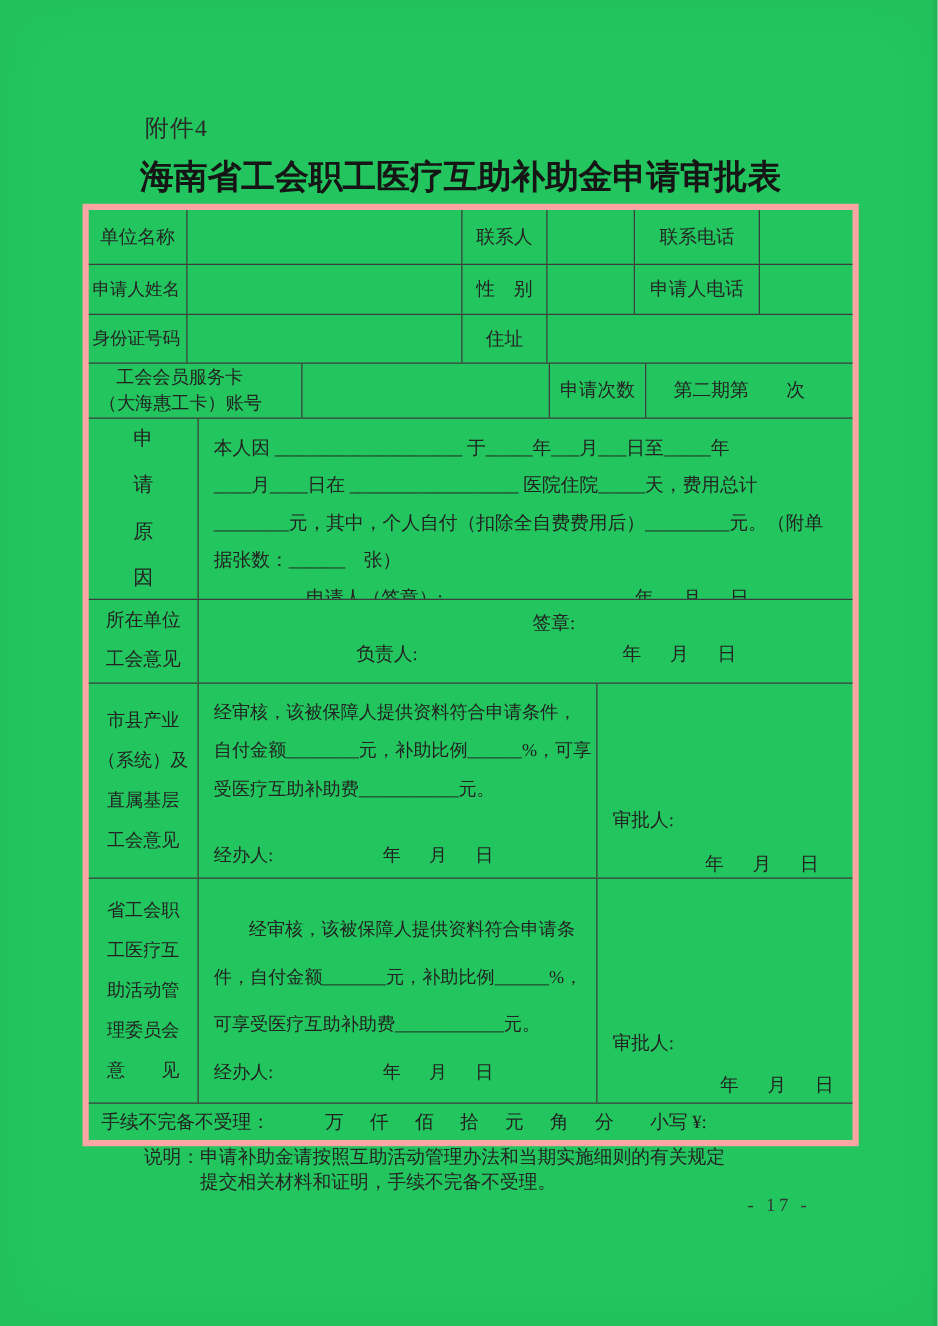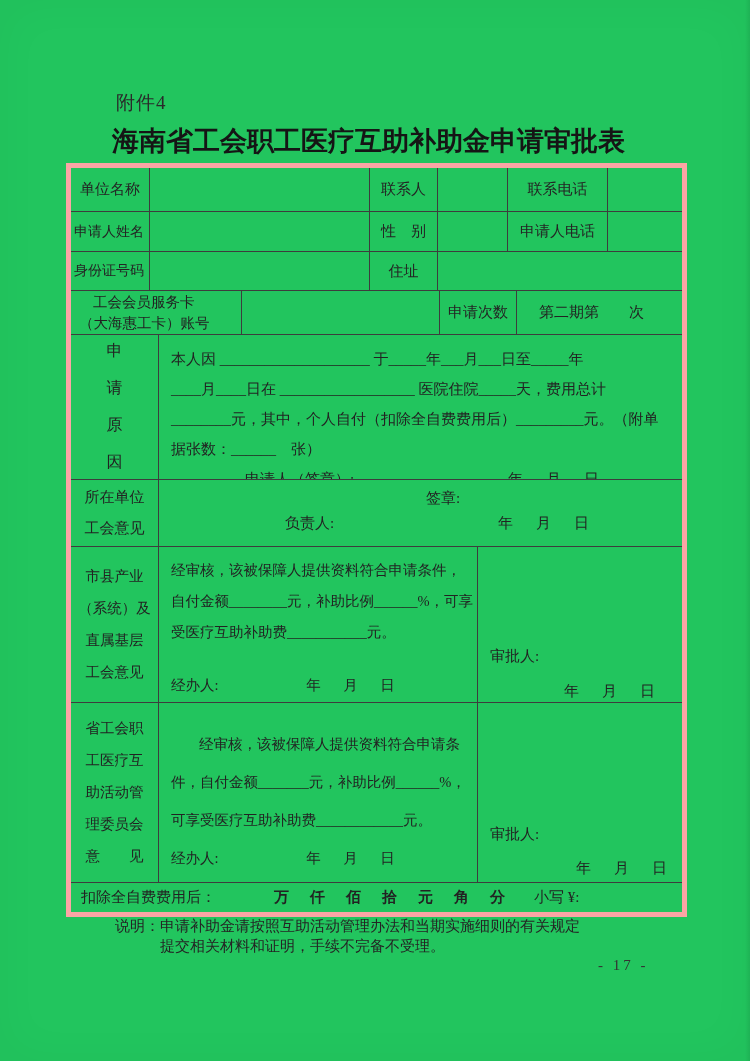--- a/index.html
+++ b/index.html
@@ -62,21 +62,21 @@
   .approver-cell { position:relative; font-size:15px; white-space:nowrap;padding-left:16px; }
   .approver-cell .ap { position:absolute; left:12px; }
   .approver-cell .apdt { position:absolute; letter-spacing:4px; }
   .r7 .approver-cell .ap { top:100px; }
   .r7 .approver-cell .apdt { left:86px; top:135px; }
   .r8 .approver-cell .ap { top:122px; }
   .r8 .approver-cell .apdt { left:98px; top:156px; }
 
   .amount-row { display:flex; align-items:center; height:100%; font-size:15px; white-space:nowrap; }
   .amount-row .caps { padding-left:10px; }
-  .amount-row .units { margin-left:58px; letter-spacing:3px;font-weight:bold; }
+  .amount-row .units { margin-left:44px; letter-spacing:3px; }
   .amount-row .small { margin-left:26px; }
 
   .notes { position:absolute; left:115px; top:916px; font-size:15px; line-height:20px; display:flex; color:#242424; }
   .notes .note-body { white-space:nowrap; }
 
   .page-num { position:absolute; left:598px; top:957px; font-size:15px; letter-spacing:3px; color:#333; }
 </style>
 </head>
 <body>
 
@@ -196,21 +196,21 @@
         </div>
       </div>
       <div class="cell grow approver-cell">
         <span class="ap">审批人:</span>
         <span class="apdt">年　月　日</span>
       </div>
     </div>
 
     <div class="row r9">
       <div class="cell grow amount-row">
-        <span class="caps">扣除全自费费用后：</span>
+        <span class="caps">手续不完备不受理：</span>
         <span class="units">万　仟　佰　拾　元　角　分</span>
         <span class="small">小写 ¥:</span>
       </div>
     </div>
 
   </div>
 
   <div class="notes">
     <span class="note-label">说明：</span>
     <span class="note-body">

